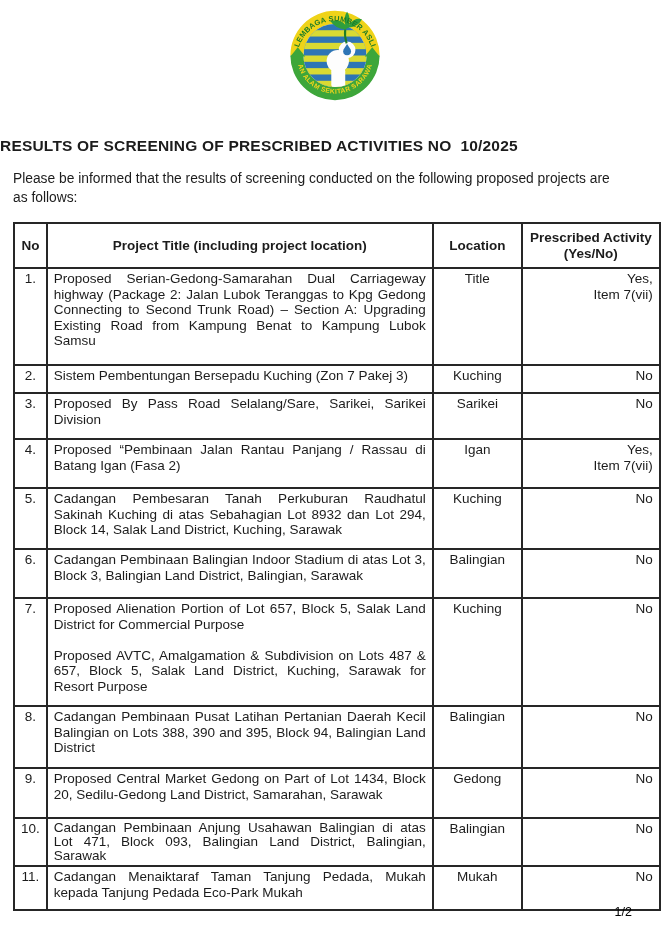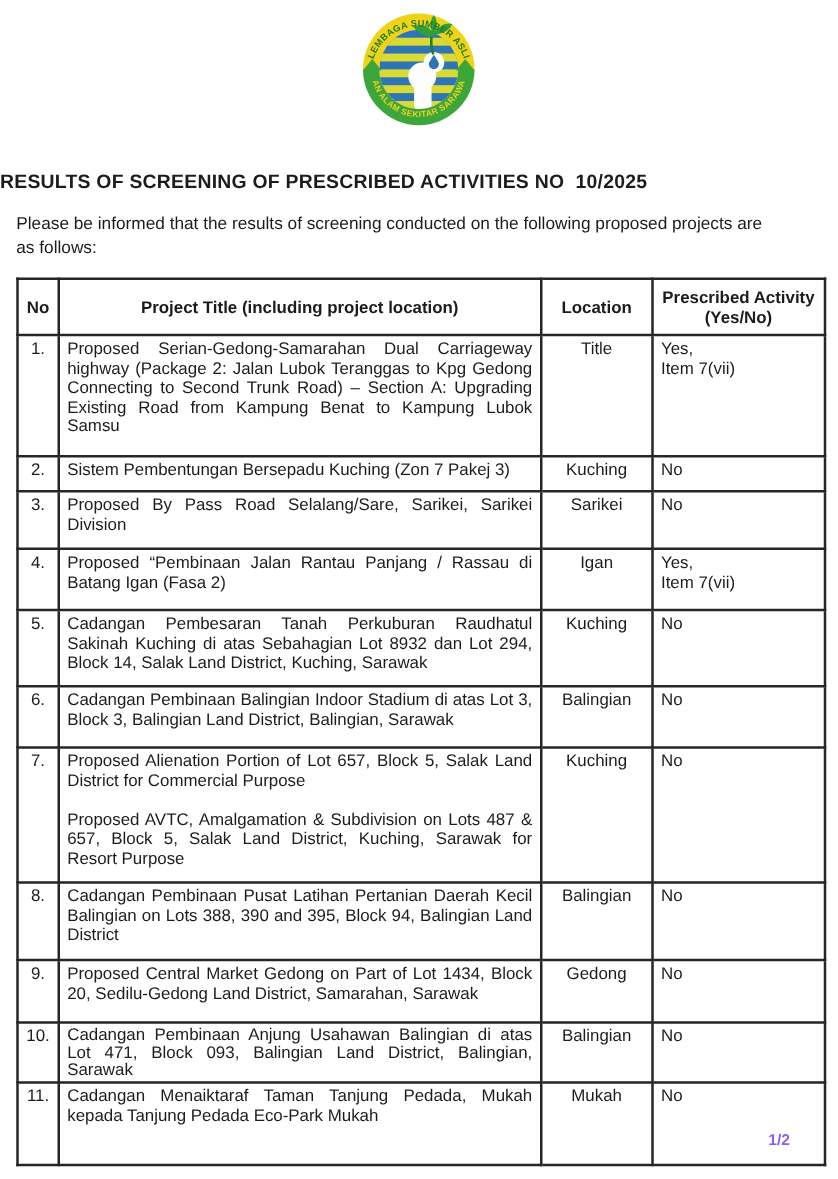--- a/index.html
+++ b/index.html
@@ -24,22 +24,22 @@
     border:2px solid #262626;vertical-align:top;padding:2px 6px;
     overflow:hidden;
   }
   table.results th{
     vertical-align:middle;text-align:center;font-weight:bold;
     line-height:16px;white-space:pre-wrap;padding:2px 3px;
   }
   td.c-no{text-align:center;padding-left:1px;padding-right:1px;padding-top:3px;}
   td.c-title{text-align:justify;white-space:pre-wrap;padding-top:3px;}
   td.c-loc{text-align:center;padding-top:3px;}
-  td.c-yn{text-align:left;white-space:pre-wrap;padding-top:3px;}
-  .pageno{position:absolute;top:905px;right:38px;font-size:12.5px;color:#8b5cf6;font-weight:bold;}
+  td.c-yn{text-align:right;white-space:pre-wrap;padding-top:3px;}
+  .pageno{position:absolute;top:905px;right:38px;font-size:12.5px;color:#000000;}
 </style>
 </head>
 <body>
 
 <div class="logo">
   <svg width="93" height="93" viewBox="0 0 100 100">
     <circle cx="50" cy="50" r="48" fill="#ffffff"></circle>
 
     <path d="M2,50 A48,48 0 0 1 98,50 L84,50 A34,34 0 0 0 16,50 Z" fill="#EFD319"></path>
 
@@ -161,21 +161,21 @@
     <td class="c-title">Proposed Central Market Gedong on Part of Lot 1434, Block 20, Sedilu-Gedong Land District, Samarahan, Sarawak</td>
     <td class="c-loc">Gedong</td>
     <td class="c-yn">No</td>
   </tr>
   <tr style="height:30px">
     <td class="c-no">10.</td>
     <td class="c-title" style="line-height:14px">Cadangan Pembinaan Anjung Usahawan Balingian di atas Lot 471, Block 093, Balingian Land District, Balingian, Sarawak</td>
     <td class="c-loc">Balingian</td>
     <td class="c-yn">No</td>
   </tr>
-  <tr style="height:66px">
+  <tr style="height:44px">
     <td class="c-no">11.</td>
     <td class="c-title">Cadangan Menaiktaraf Taman Tanjung Pedada, Mukah kepada Tanjung Pedada Eco-Park Mukah</td>
     <td class="c-loc">Mukah</td>
     <td class="c-yn">No</td>
   </tr>
 </tbody>
   </table>
 
 <div class="pageno">1/2</div>
 

